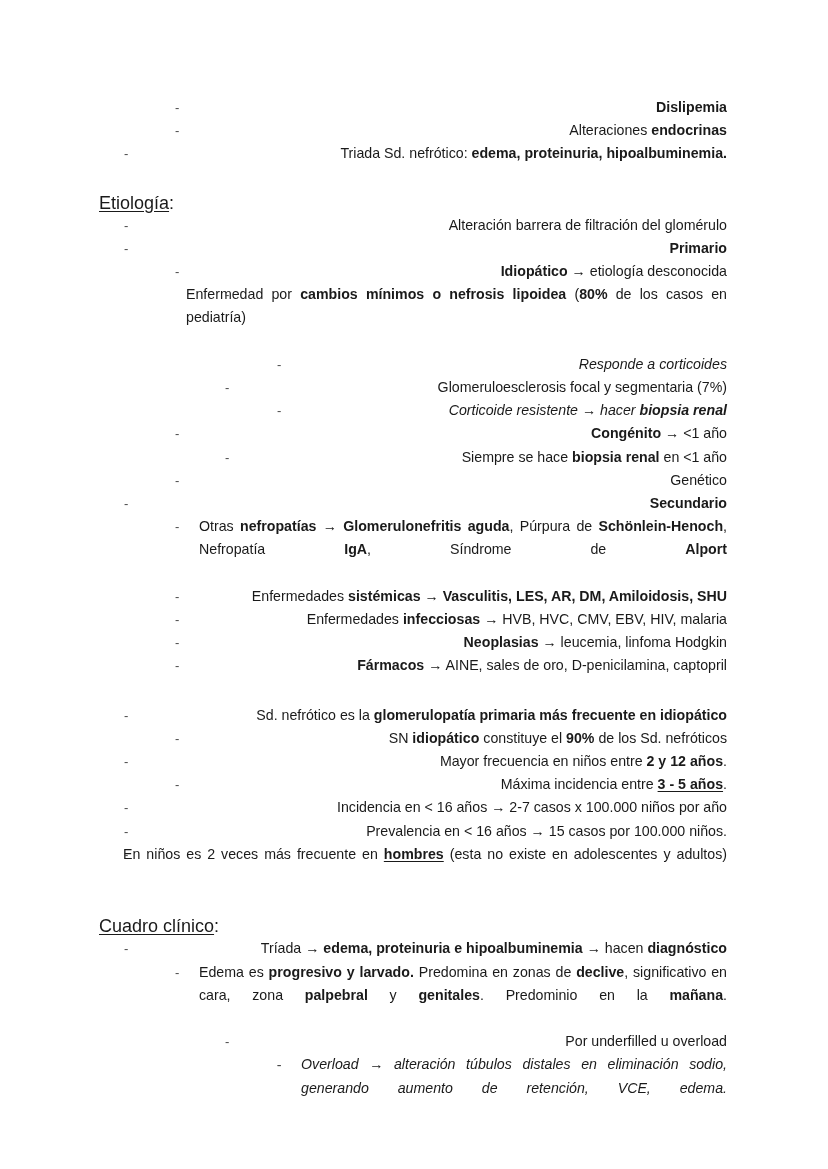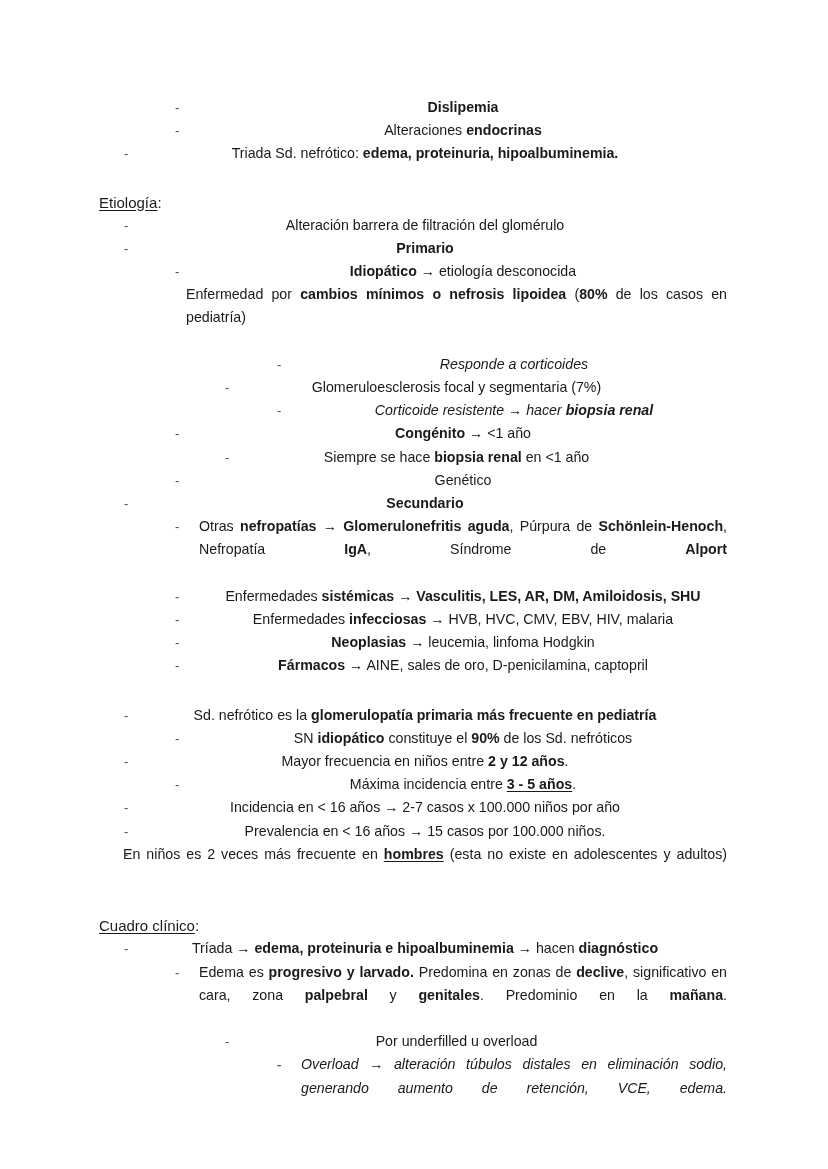--- a/index.html
+++ b/index.html
@@ -28,21 +28,21 @@
 
   
   #doc {
     position: absolute;
     left: 99px;
     top: 96px;
     width: 628px;
   }
 
   .section-heading {
-    font-size: 15px;
+    font-size: 18px;
     line-height: 22px;
     margin: 0;
     padding: 0;
     text-decoration: underline;
     text-underline-offset: 2px;
     white-space: nowrap;
   }
   .section-heading .nound {
     text-decoration: none;
     display: inline-block;
@@ -81,21 +81,21 @@
   .l4 > .dash { left: 178px; }
   .l4 > .txt  { margin-left: 202px; font-style: italic; }
 
   
   .li .txt { text-align: justify; }
   .li .txt::after {
     content: "";
     display: inline-block;
     width: 100%;
   }
-  .li.nojust .txt { text-align: center; }
+  .li.nojust .txt { text-align: right; }
   .li.nojust .txt::after { display: none; }
 
   b, strong { font-weight: 700; }
   u { text-decoration: underline; text-underline-offset: 2px; }
 </style>
 </head>
 <body>
 
 <div id="page">
   <div id="doc">
@@ -178,21 +178,21 @@
         </div>
         <div class="li l2 nojust">
           <span class="dash">-</span>
           <span class="txt"><b>Fármacos</b> → AINE, sales de oro, D-penicilamina, captopril</span>
         </div>
       </div>
       <div class="gap-md"></div>
       <div>
         <div class="li l1 nojust">
           <span class="dash">-</span>
-          <span class="txt">Sd. nefrótico es la <b>glomerulopatía primaria más frecuente en pediatría</b></span>
+          <span class="txt">Sd. nefrótico es la <b>glomerulopatía primaria más frecuente en idiopático</b></span>
         </div>
         <div class="li l2 nojust">
           <span class="dash">-</span>
           <span class="txt">SN <b>idiopático</b> constituye el <b>90%</b> de los Sd. nefróticos</span>
         </div>
         <div class="li l1 nojust">
           <span class="dash">-</span>
           <span class="txt">Mayor frecuencia en niños entre <b>2 y 12 años</b>.</span>
         </div>
         <div class="li l2 nojust">

